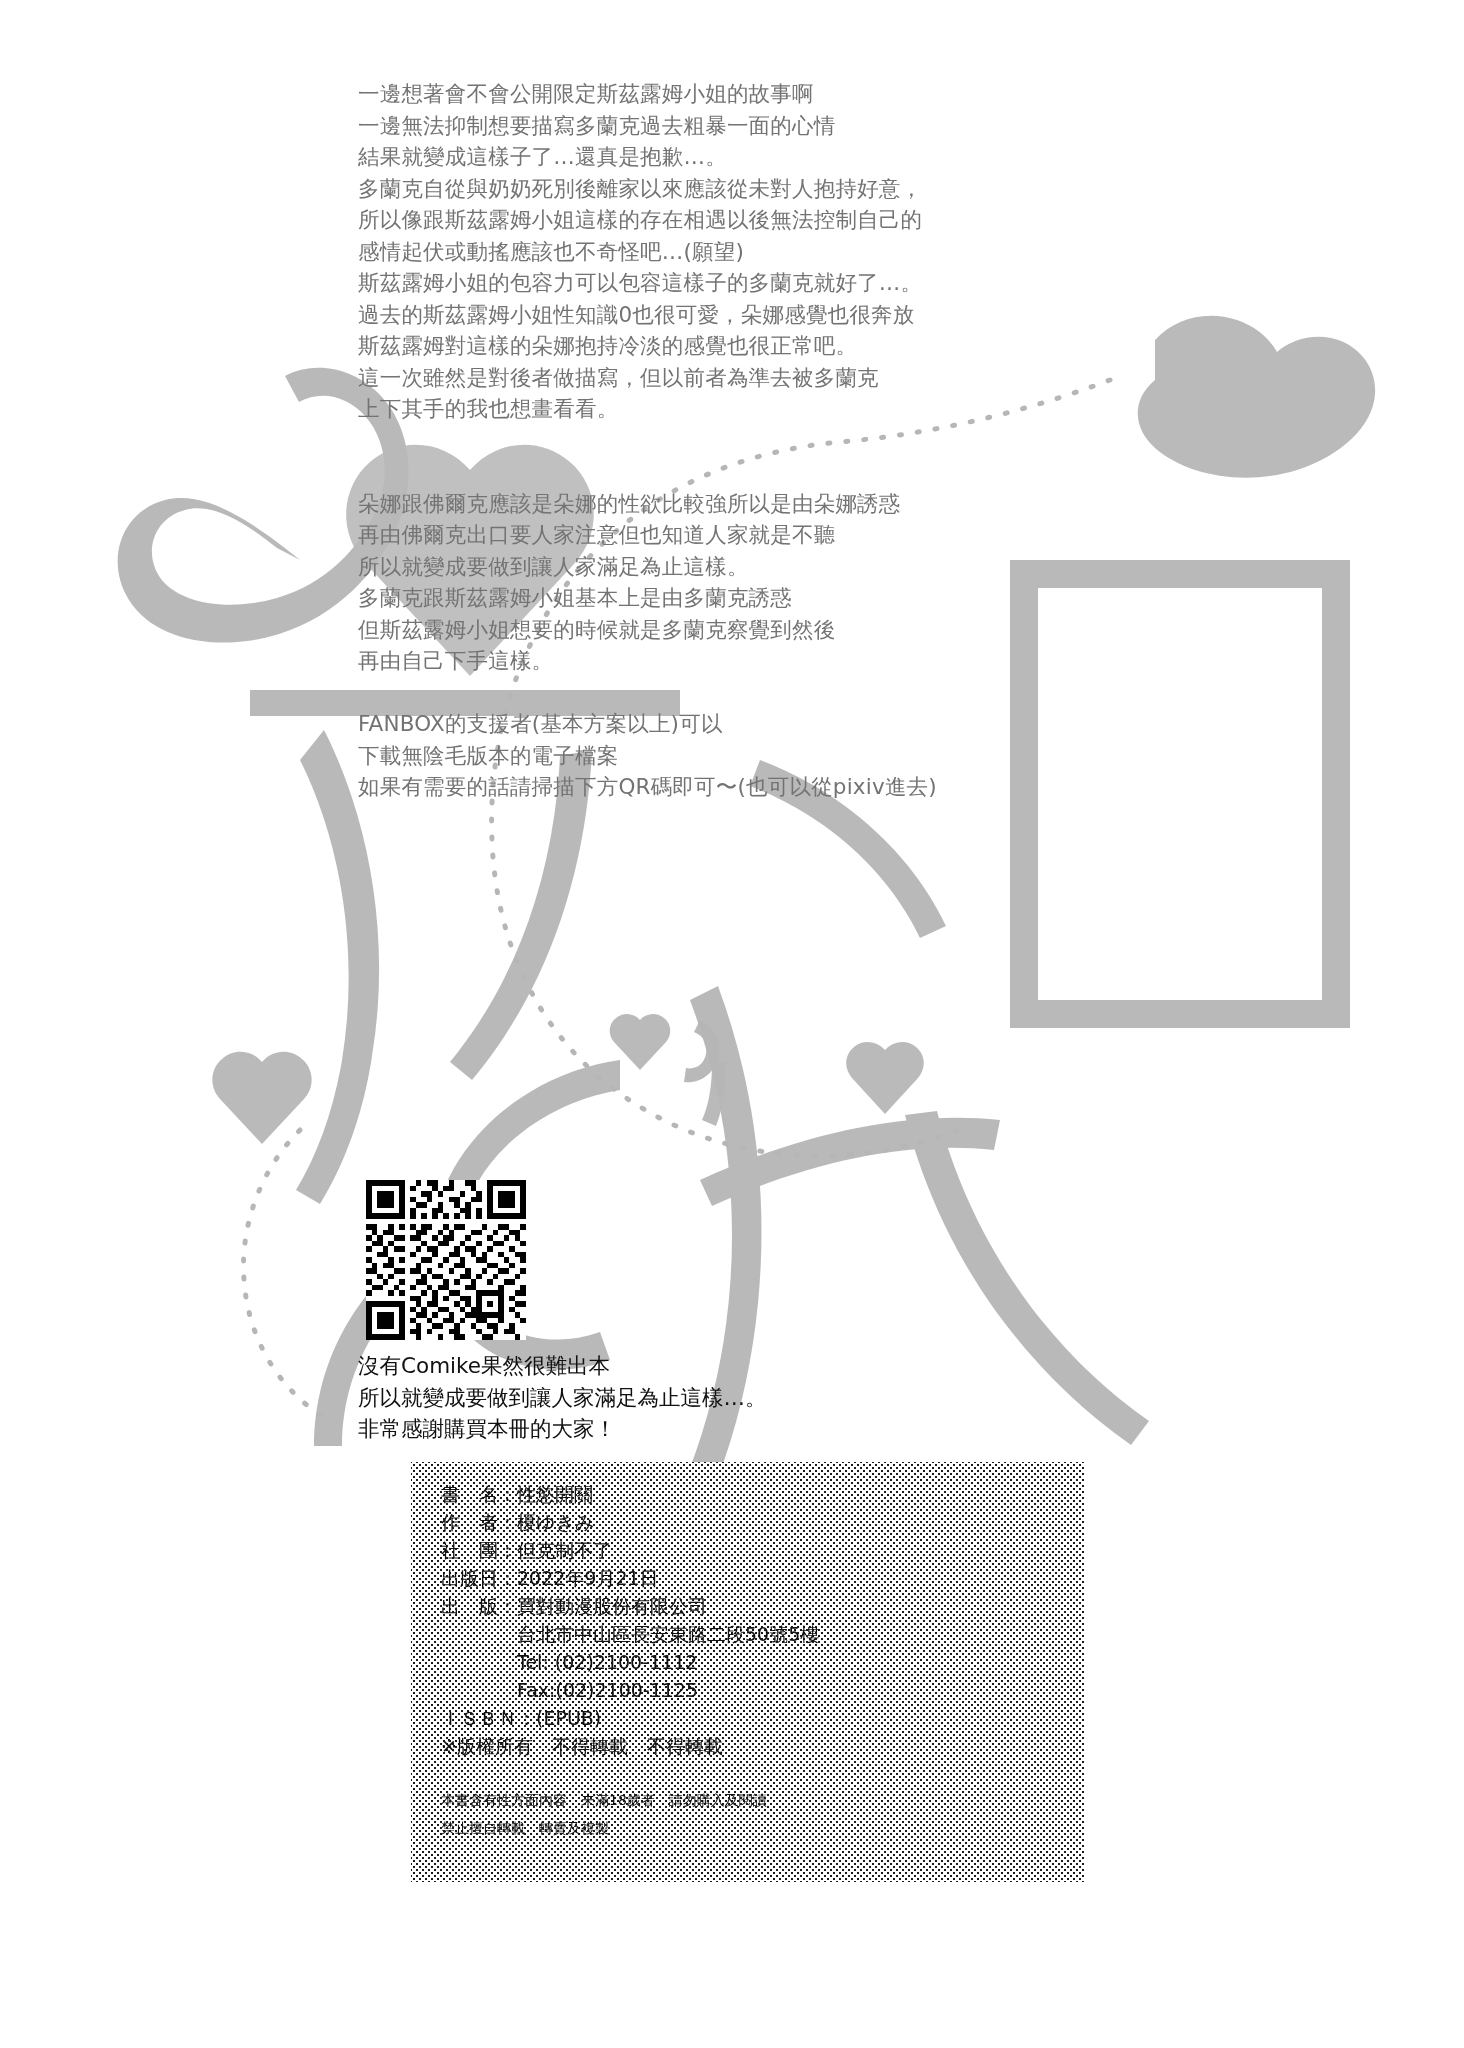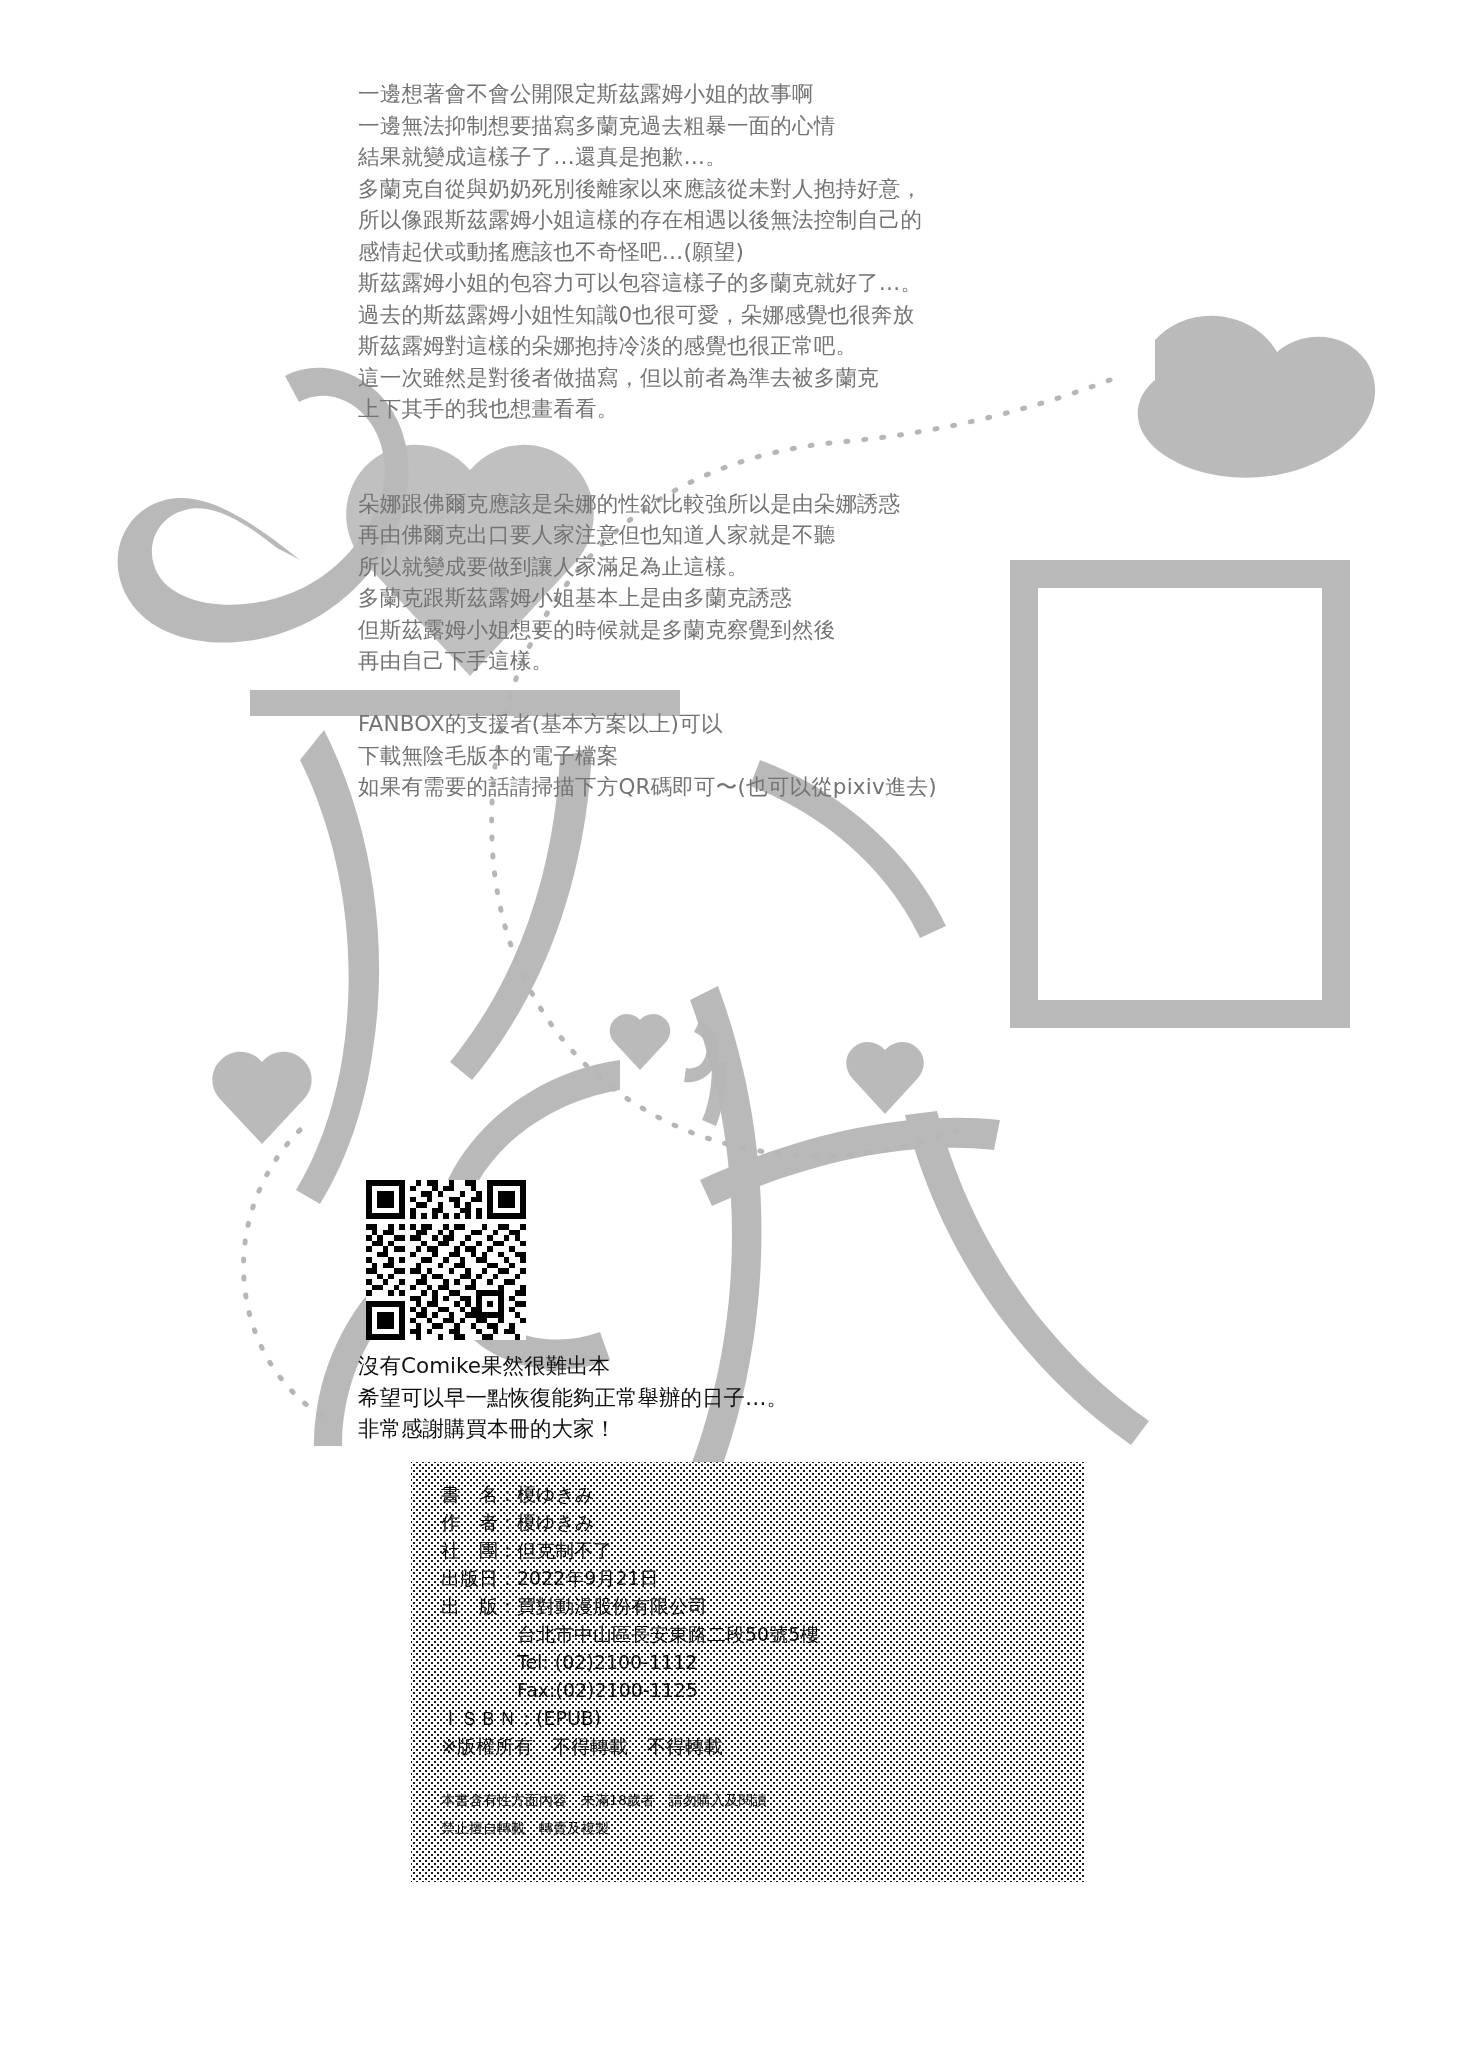--- a/index.html
+++ b/index.html
@@ -398,26 +398,26 @@
       <rect x="9" y="28" width="1" height="1"></rect>
         <rect x="13" y="28" width="1" height="1"></rect>
       <rect x="16" y="28" width="2" height="1"></rect>
         <rect x="21" y="28" width="2" height="1"></rect>
       <rect x="27" y="28" width="1" height="1"></rect>
     </g>
   </svg>
 </div>
 
 <div class="comike-note">沒有Comike果然很難出本
-希望可以早一點恢復能夠正常舉辦的日子…。
+所以就變成要做到讓人家滿足為止這樣…。
 非常感謝購買本冊的大家！</div>
 
 <div class="colophon">
   <div class="colophon-inner">
-    <span class="colophon-row">書　名：榎ゆきみ</span>
+    <span class="colophon-row">書　名：性慾開關</span>
     <span class="colophon-row">作　者：榎ゆきみ</span>
     <span class="colophon-row">社　團：但克制不了</span>
     <span class="colophon-row">出版日：2022年9月21日</span>
     <span class="colophon-row">出　版：買對動漫股份有限公司</span>
     <span class="colophon-row">　　　　台北市中山區長安東路二段50號5樓</span>
     <span class="colophon-row">　　　　Tel: (02)2100-1112</span>
     <span class="colophon-row">　　　　Fax:(02)2100-1125</span>
     <span class="colophon-row">ＩＳＢＮ：(EPUB)</span>
     <span class="colophon-row">※版權所有　不得轉載　不得轉載</span>
     <div class="colophon-spacer"></div>

